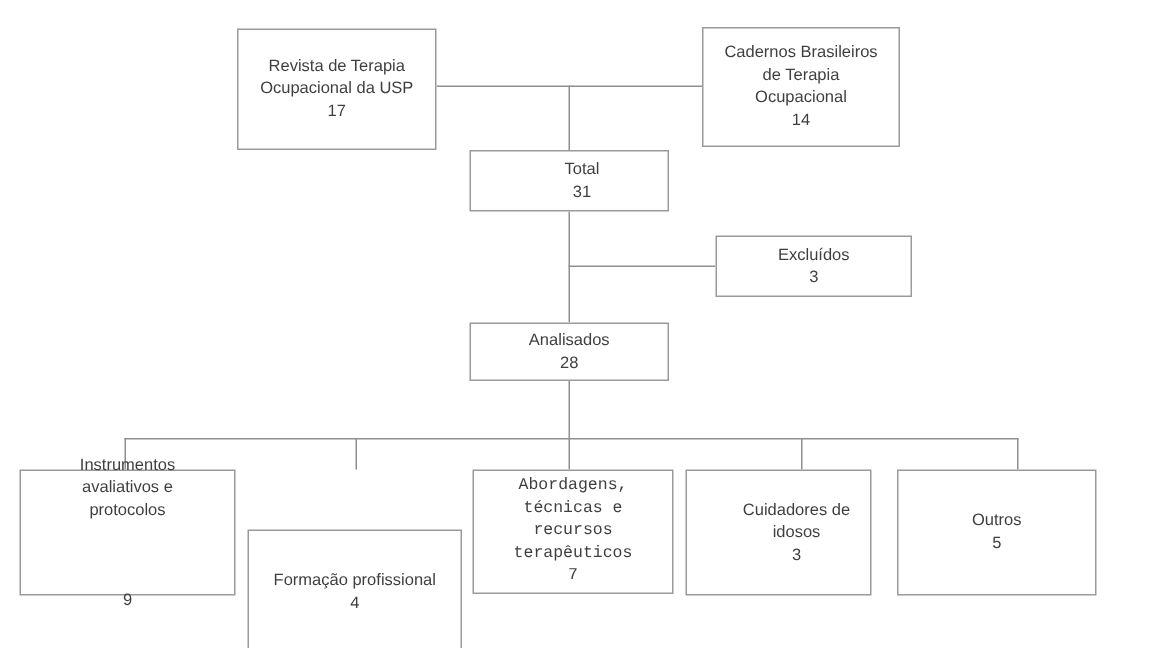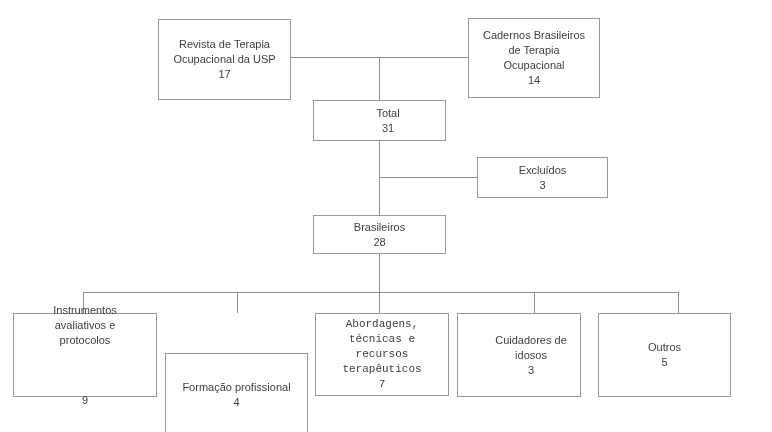--- a/index.html
+++ b/index.html
@@ -94,21 +94,21 @@
 
   <div class="node" id="node-total">
     <span class="label">Total</span>
     <span class="count">31</span>
   </div>
   <div class="node" id="node-excluidos">
     <span class="label">Excluídos</span>
     <span class="count">3</span>
   </div>
   <div class="node" id="node-analisados">
-    <span class="label">Brasileiros</span>
+    <span class="label">Analisados</span>
     <span class="count">28</span>
   </div>
 
   <div class="node" id="node-instrumentos">
     <span class="label">Instrumentos
 avaliativos e
 protocolos</span>
     <span class="count">9</span>
   </div>
   <div class="node" id="node-formacao">

